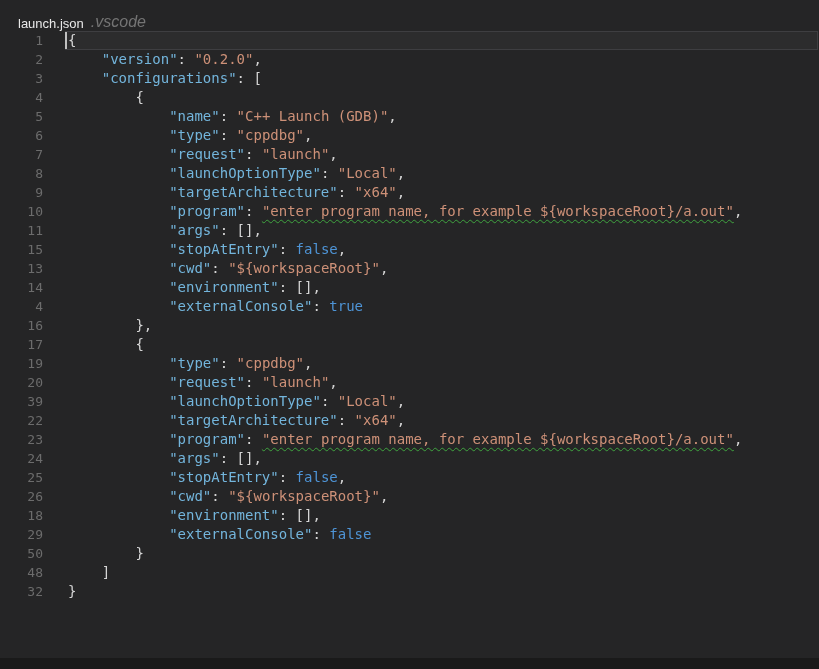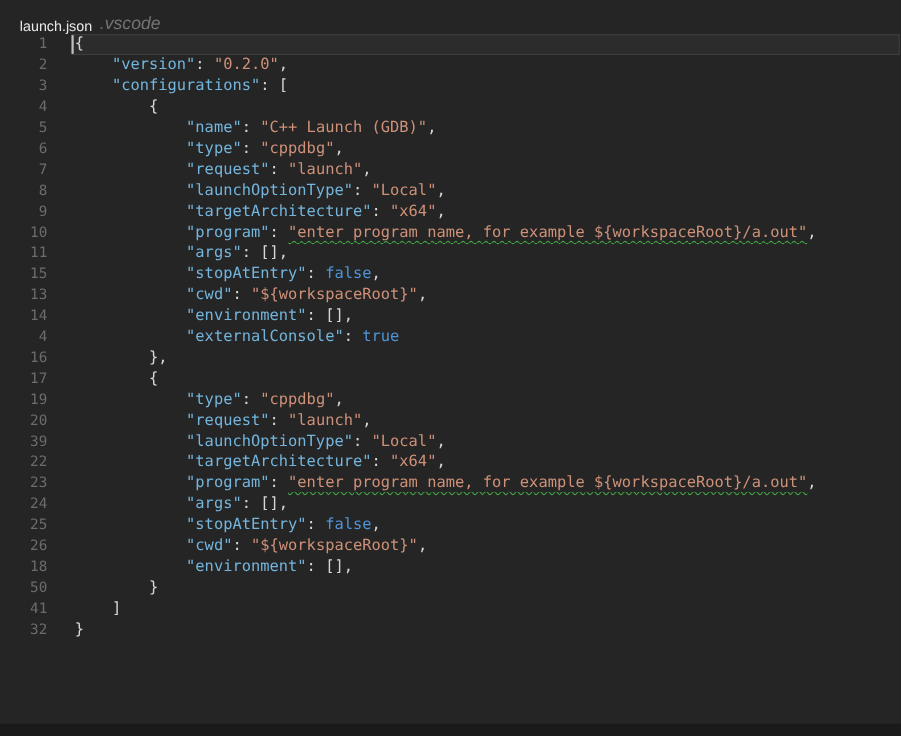--- a/index.html
+++ b/index.html
@@ -189,25 +189,29 @@
     </div>
     <div class="line">
       <div class="gutter">26</div>
       <div class="code"><span class="tk-punct">            </span><span class="tk-key">"cwd"</span><span class="tk-punct">: </span><span class="tk-str">"${workspaceRoot}"</span><span class="tk-punct">,</span></div>
     </div>
     <div class="line">
       <div class="gutter">18</div>
       <div class="code"><span class="tk-punct">            </span><span class="tk-key">"environment"</span><span class="tk-punct">: [],</span></div>
     </div>
     <div class="line">
+      <div class="gutter">29</div>
+      <div class="code"><span class="tk-punct">            </span><span class="tk-key">"externalConsole"</span><span class="tk-punct">: </span><span class="tk-bool">false</span></div>
+    </div>
+    <div class="line">
       <div class="gutter">50</div>
       <div class="code"><span class="tk-punct">        }</span></div>
     </div>
     <div class="line">
-      <div class="gutter">41</div>
+      <div class="gutter">48</div>
       <div class="code"><span class="tk-punct">    ]</span></div>
     </div>
     <div class="line">
       <div class="gutter">32</div>
       <div class="code"><span class="tk-punct">}</span></div>
     </div>
   </div>
 
 <div class="bottom-strip"></div>
 

